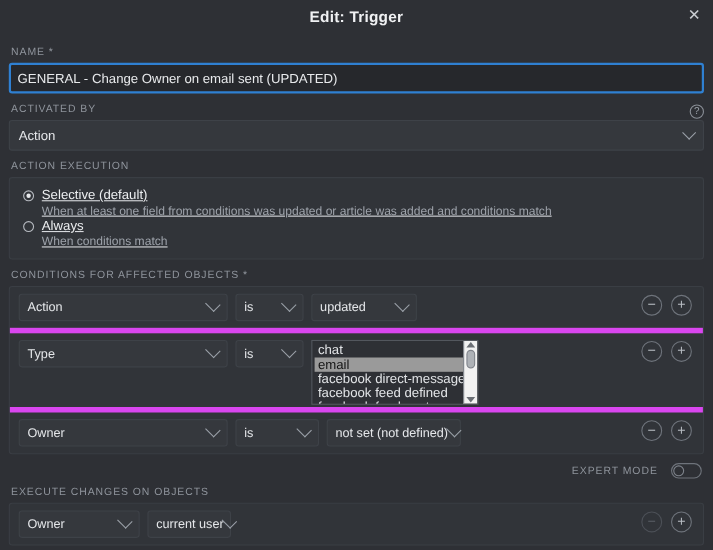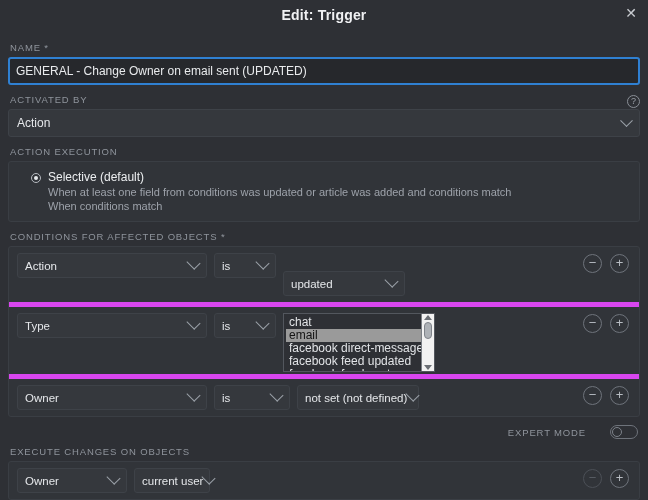--- a/index.html
+++ b/index.html
@@ -105,21 +105,21 @@
   .wide-select .chev { margin-left: auto; }
   .chev {
     width: 9px; height: 9px;
     border-right: 1.4px solid #9aa0a8;
     border-bottom: 1.4px solid #9aa0a8;
     transform: rotate(45deg) translate(-2px,-2px);
     flex: 0 0 auto;
   }
 
   
-  .radio-panel { padding: 8px 10px 9px 20px; }
+  .radio-panel { padding: 8px 10px 9px 10px; text-decoration: underline; }
   .radio-item { display: flex; align-items: flex-start; }
   .radio-dot {
     width: 10px; height: 10px;
     border-radius: 50%;
     border: 1px solid #b6bac0;
     margin: 3px 7px 0 2px;
     flex: 0 0 auto;
     position: relative;
     cursor: pointer;
   }
@@ -151,21 +151,21 @@
     font-size: 11.5px;
     color: #e5e7ea;
     cursor: pointer;
     margin-right: 7px;
     white-space: nowrap;
   }
   .sel .chev { margin-left: auto; padding-left: 10px; }
   .sel-field { width: 190px; }
   .sel-op    { width: 62px; }
   .sel-op-wide { width: 76px; }
-  .sel-val   { width: 122px; margin-top: 18px; }
+  .sel-val   { width: 96px; }
   .sel-val-wide { width: 122px; }
 
   .rowbtns {
     position: absolute;
     right: 10px; top: 7px;
     display: flex; gap: 8px;
   }
   .circ-btn {
     width: 19px; height: 19px;
     border: 1px solid #6e737b;
@@ -224,21 +224,21 @@
     width: 8px; height: 17px;
     background: #aeb2b7;
     border: 1px solid #7f838a;
     border-radius: 4px;
   }
   .lb-track { flex: 1 1 auto; width: 100%; }
 
   
   .expert-row {
     display: flex; align-items: center; justify-content: flex-end;
-    gap: 24px;
+    gap: 12px;
     padding: 8px 10px 0 0;
   }
   .expert-label {
     font-size: 9.5px;
     letter-spacing: .85px;
     color: #8f949c;
     text-transform: uppercase;
   }
   .toggle {
     width: 28px; height: 14px;
@@ -289,20 +289,26 @@
     <div class="panel radio-panel">
 
       <div class="radio-item">
         <div class="radio-dot checked"></div>
         <div>
           <div class="radio-main">Selective (default)</div>
         </div>
       </div>
       <div class="radio-sub">When at least one field from conditions was updated or article was added and conditions match</div>
 
+      <div class="radio-item">
+        <div class="radio-dot"></div>
+        <div>
+          <div class="radio-main">Always</div>
+        </div>
+      </div>
       <div class="radio-sub">When conditions match</div>
 
     </div>
   </div>
 
   <div class="section">
     <div class="section-label">CONDITIONS FOR AFFECTED OBJECTS *</div>
     <div class="panel">
 
       <div class="cond-row">
@@ -333,21 +339,21 @@
           <span>is</span>
           <span class="chev"></span>
         </div>
 
         <div class="listbox-holder">
           <div class="listbox">
             <div class="listbox-items">
               <div class="lb-item">chat</div>
               <div class="lb-item selected">email</div>
               <div class="lb-item">facebook direct-message</div>
-              <div class="lb-item">facebook feed updated</div>
+              <div class="lb-item">facebook feed defined</div>
               <div class="lb-item">facebook feed post</div>
             </div>
             <div class="lb-scroll">
               <div class="lb-arrow up"></div>
               <div class="lb-thumb"></div>
               <div class="lb-track"></div>
               <div class="lb-arrow down"></div>
             </div>
           </div>
         </div>

